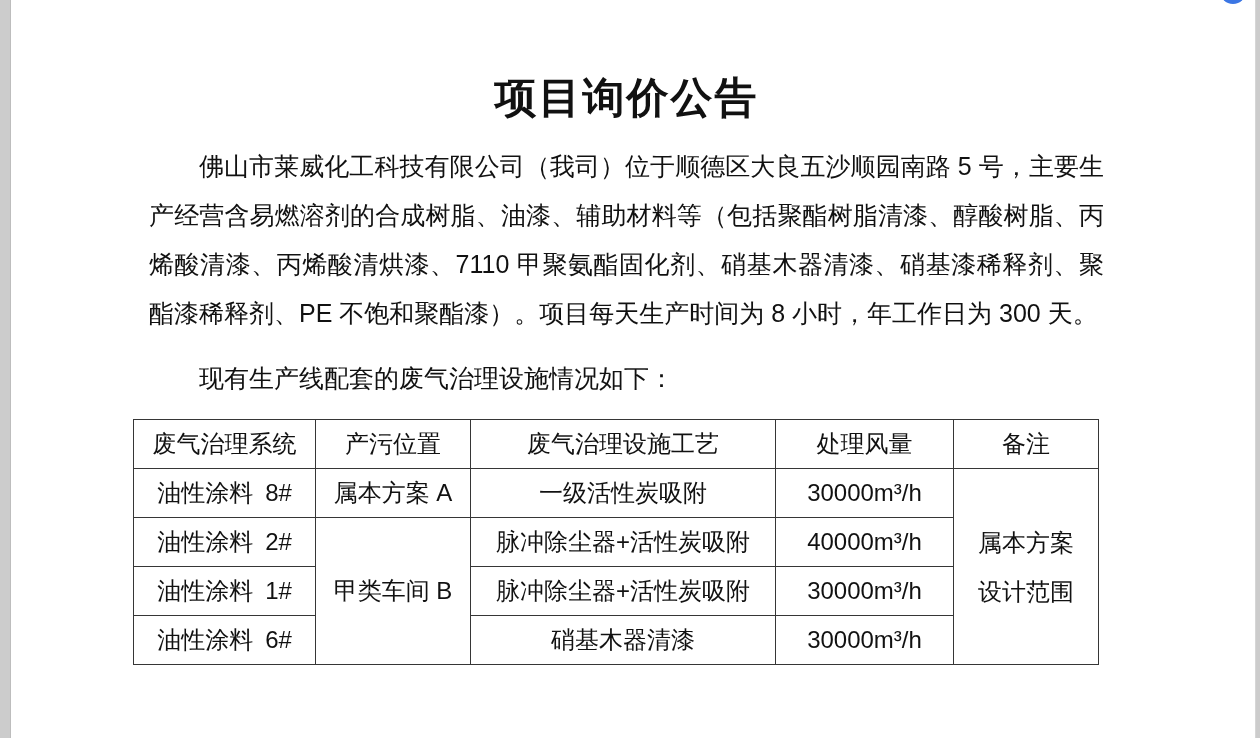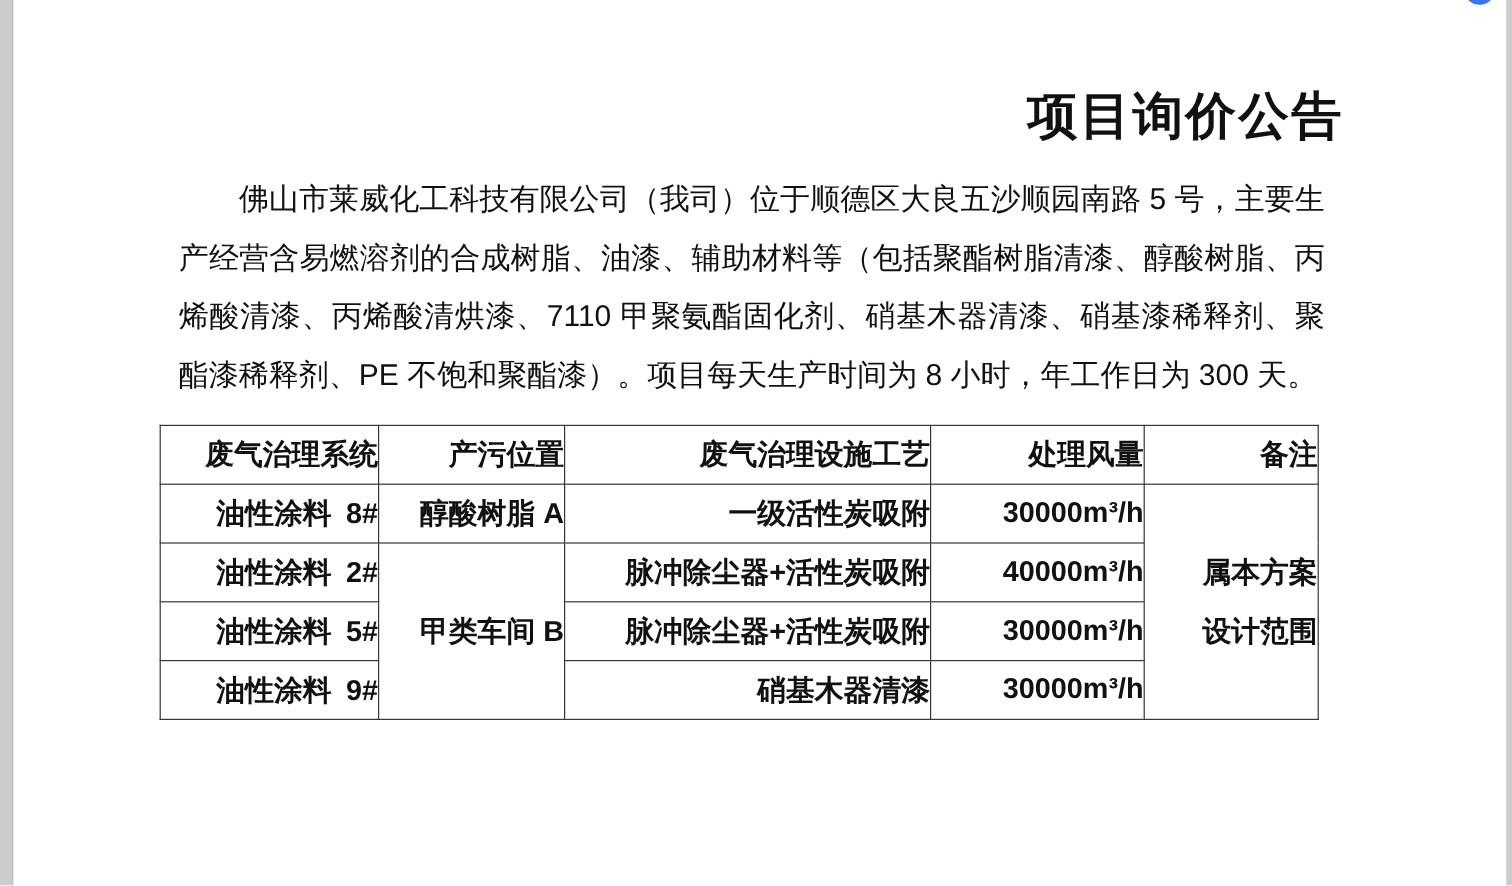--- a/index.html
+++ b/index.html
@@ -45,21 +45,21 @@
     width: 987px;
   }
   .doc-title {
     margin: 72px 0 0 0;
     padding: 0;
     font-family: "Liberation Serif", serif;
     font-weight: bold;
     font-size: 42px;
     line-height: 52px;
     letter-spacing: 2px;
-    text-align: right;
+    text-align: center;
     color: #111111;
   }
   .body-text {
     margin-top: 18px;
     font-size: 25px;
     line-height: 49px;
     text-align: justify;
     color: #111111;
     
     font-family: "Liberation Sans", serif;
@@ -76,23 +76,23 @@
     width: 965px;
     font-size: 24px;
     color: #111111;
     font-family: "Liberation Sans", serif;
   }
   table.gas-table th,
   table.gas-table td {
     border: 1.5px solid #363636;
     height: 48px;
     padding: 0;
-    text-align: right;
+    text-align: center;
     vertical-align: middle;
-    font-weight: bold;
+    font-weight: normal;
     overflow: hidden;
     white-space: nowrap;
   }
   .remark-line {
     line-height: 49px;
   }
 </style>
 </head>
 <body>
 
@@ -101,61 +101,62 @@
   <div class="gutter-left"></div>
   <div class="gutter-right"></div>
   <div class="fab"></div>
 
   <div class="page">
 
     <h1 class="doc-title">项目询价公告</h1>
 
     <div class="body-text">
       <p>佛山市莱威化工科技有限公司（我司）位于顺德区大良五沙顺园南路 5 号，主要生产经营含易燃溶剂的合成树脂、油漆、辅助材料等（包括聚酯树脂清漆、醇酸树脂、丙烯酸清漆、丙烯酸清烘漆、7110 甲聚氨酯固化剂、硝基木器清漆、硝基漆稀释剂、聚酯漆稀释剂、PE 不饱和聚酯漆）。项目每天生产时间为 8 小时，年工作日为 300 天。</p>
+      <p>现有生产线配套的废气治理设施情况如下：</p>
     </div>
 
     <table class="gas-table">
       <colgroup>
         <col style="width:182px">
         <col style="width:155px">
         <col style="width:305px">
         <col style="width:178px">
         <col style="width:145px">
       </colgroup>
       <tbody>
         <tr>
           <th>废气治理系统</th>
           <th>产污位置</th>
           <th>废气治理设施工艺</th>
           <th>处理风量</th>
           <th>备注</th>
         </tr>
         <tr>
           <td>油性涂料 8#</td>
-          <td>醇酸树脂 A</td>
+          <td>属本方案 A</td>
           <td>一级活性炭吸附</td>
           <td>30000m³/h</td>
           <td rowspan="4">
             <div class="remark-line">属本方案</div>
             <div class="remark-line">设计范围</div>
           </td>
         </tr>
         <tr>
           <td>油性涂料 2#</td>
           <td rowspan="3">甲类车间 B</td>
           <td>脉冲除尘器+活性炭吸附</td>
           <td>40000m³/h</td>
         </tr>
         <tr>
-          <td>油性涂料 5#</td>
+          <td>油性涂料 1#</td>
           <td>脉冲除尘器+活性炭吸附</td>
           <td>30000m³/h</td>
         </tr>
         <tr>
-          <td>油性涂料 9#</td>
+          <td>油性涂料 6#</td>
           <td>硝基木器清漆</td>
           <td>30000m³/h</td>
         </tr>
       </tbody>
     </table>
 
   </div>
 </div>
 
 </body></html>

